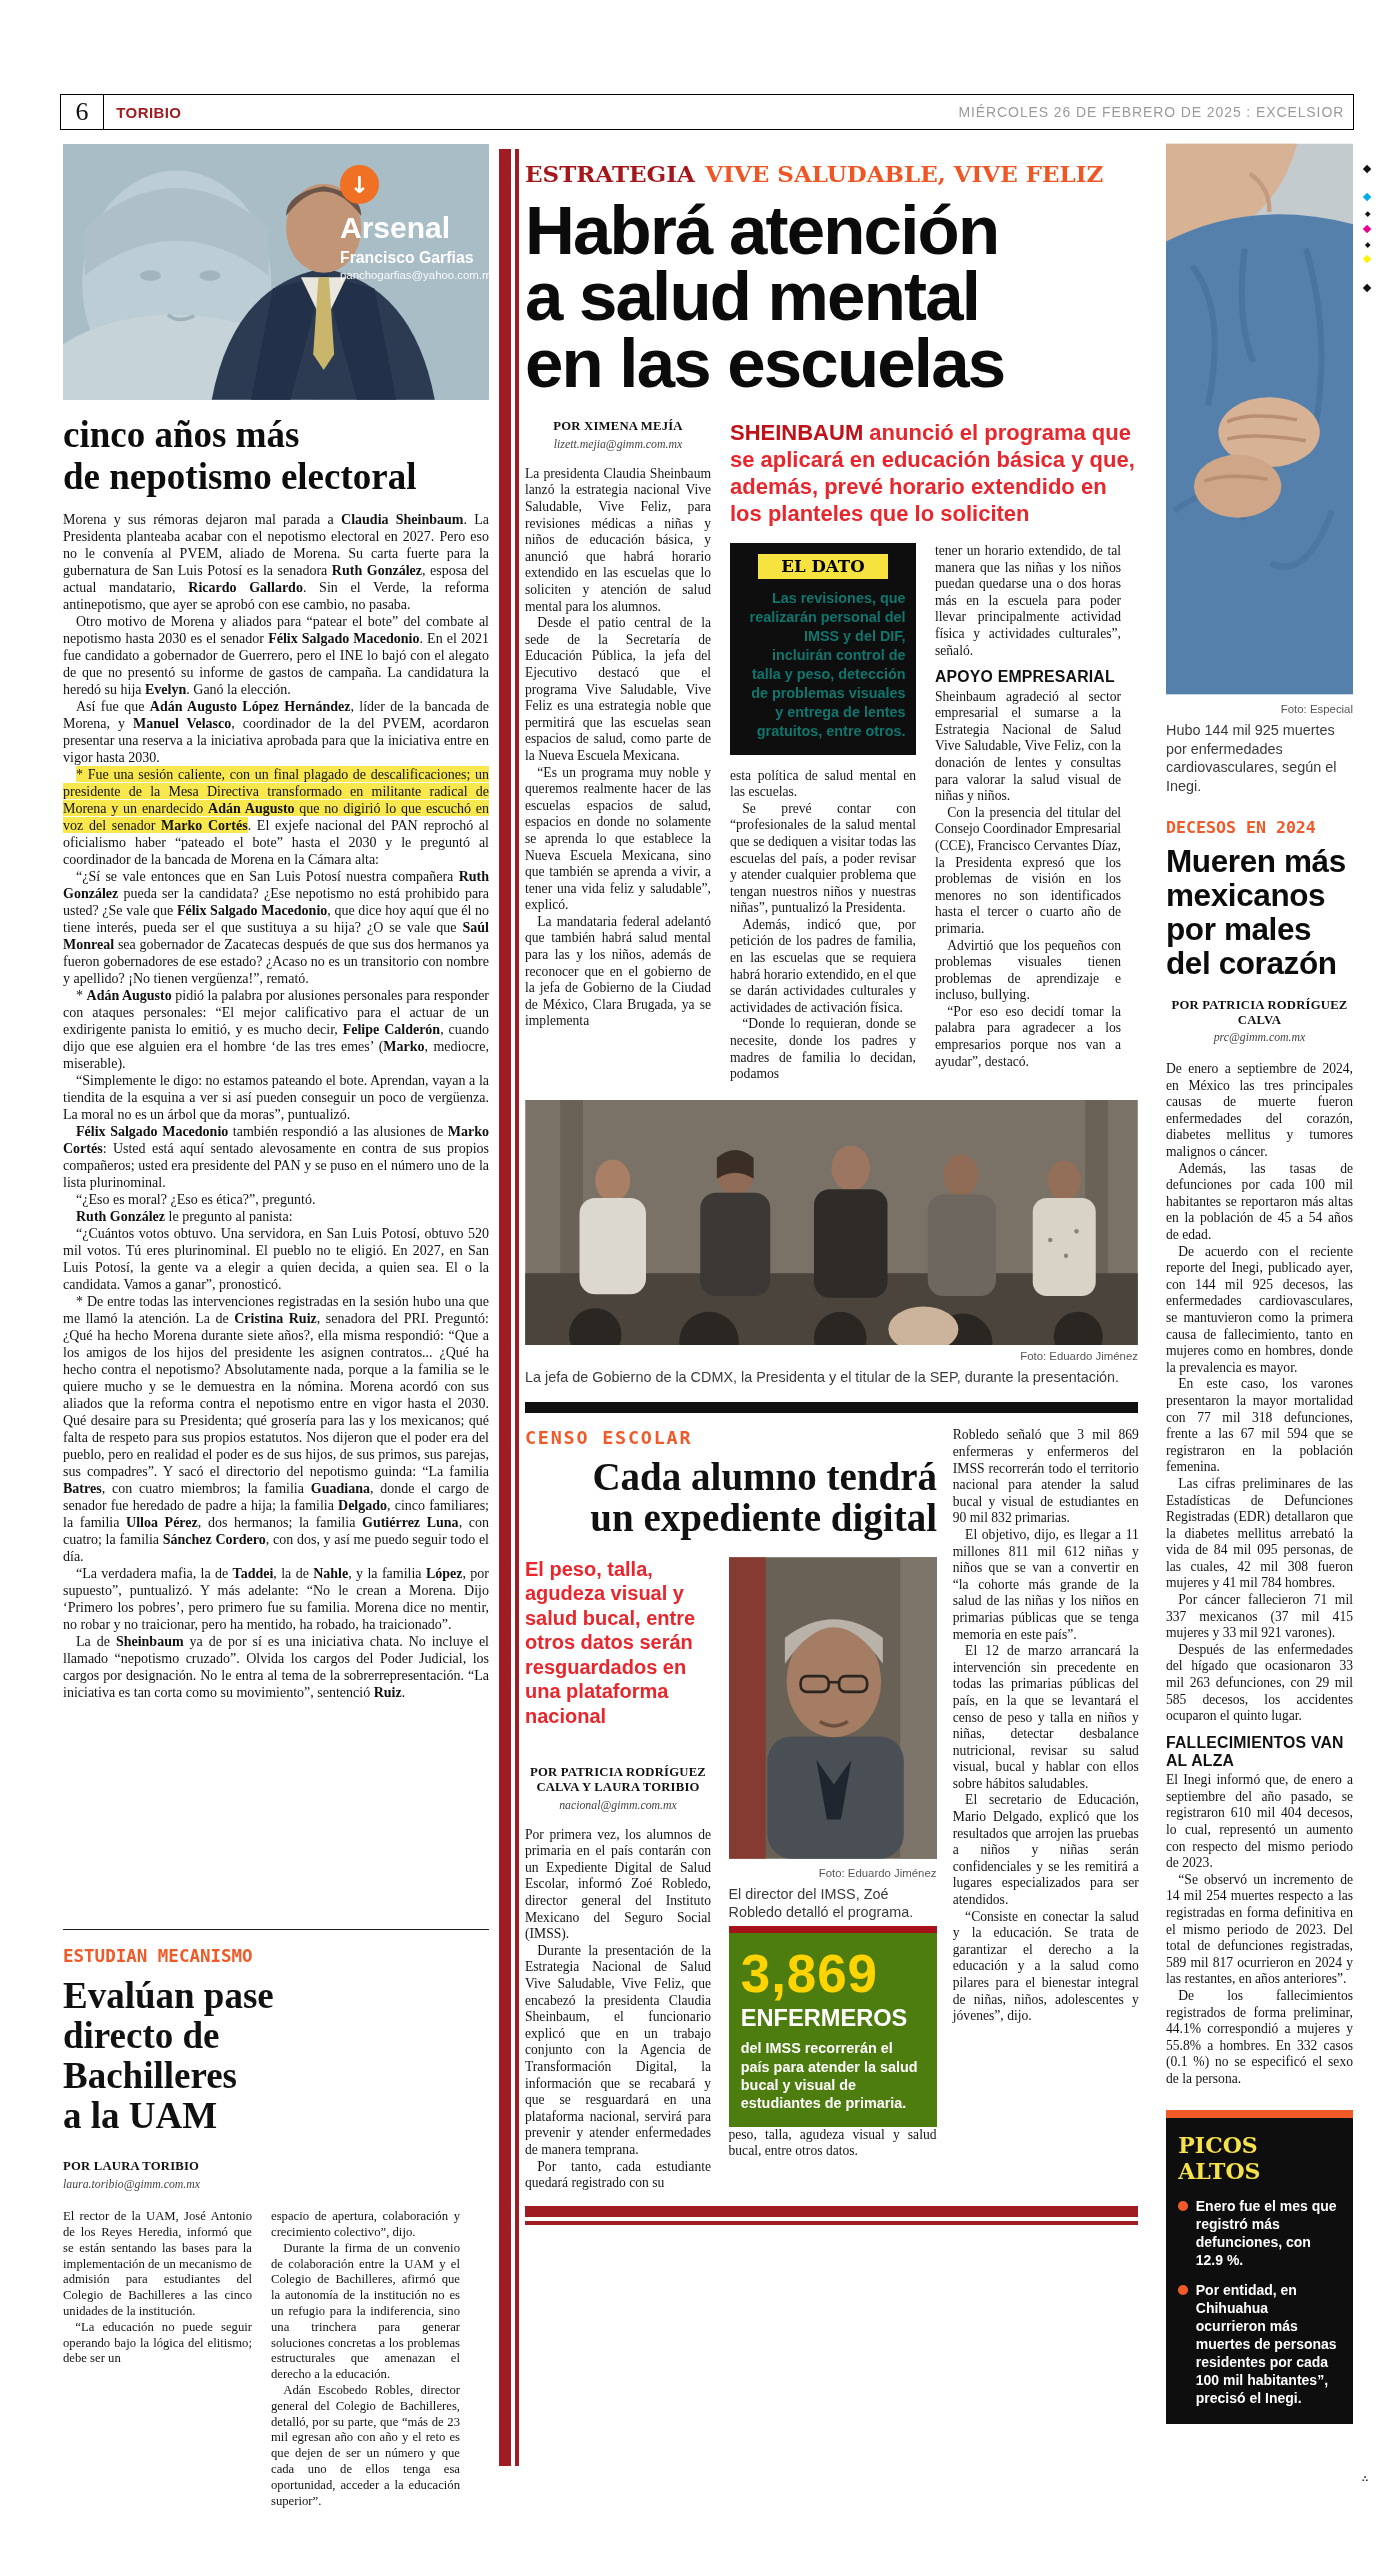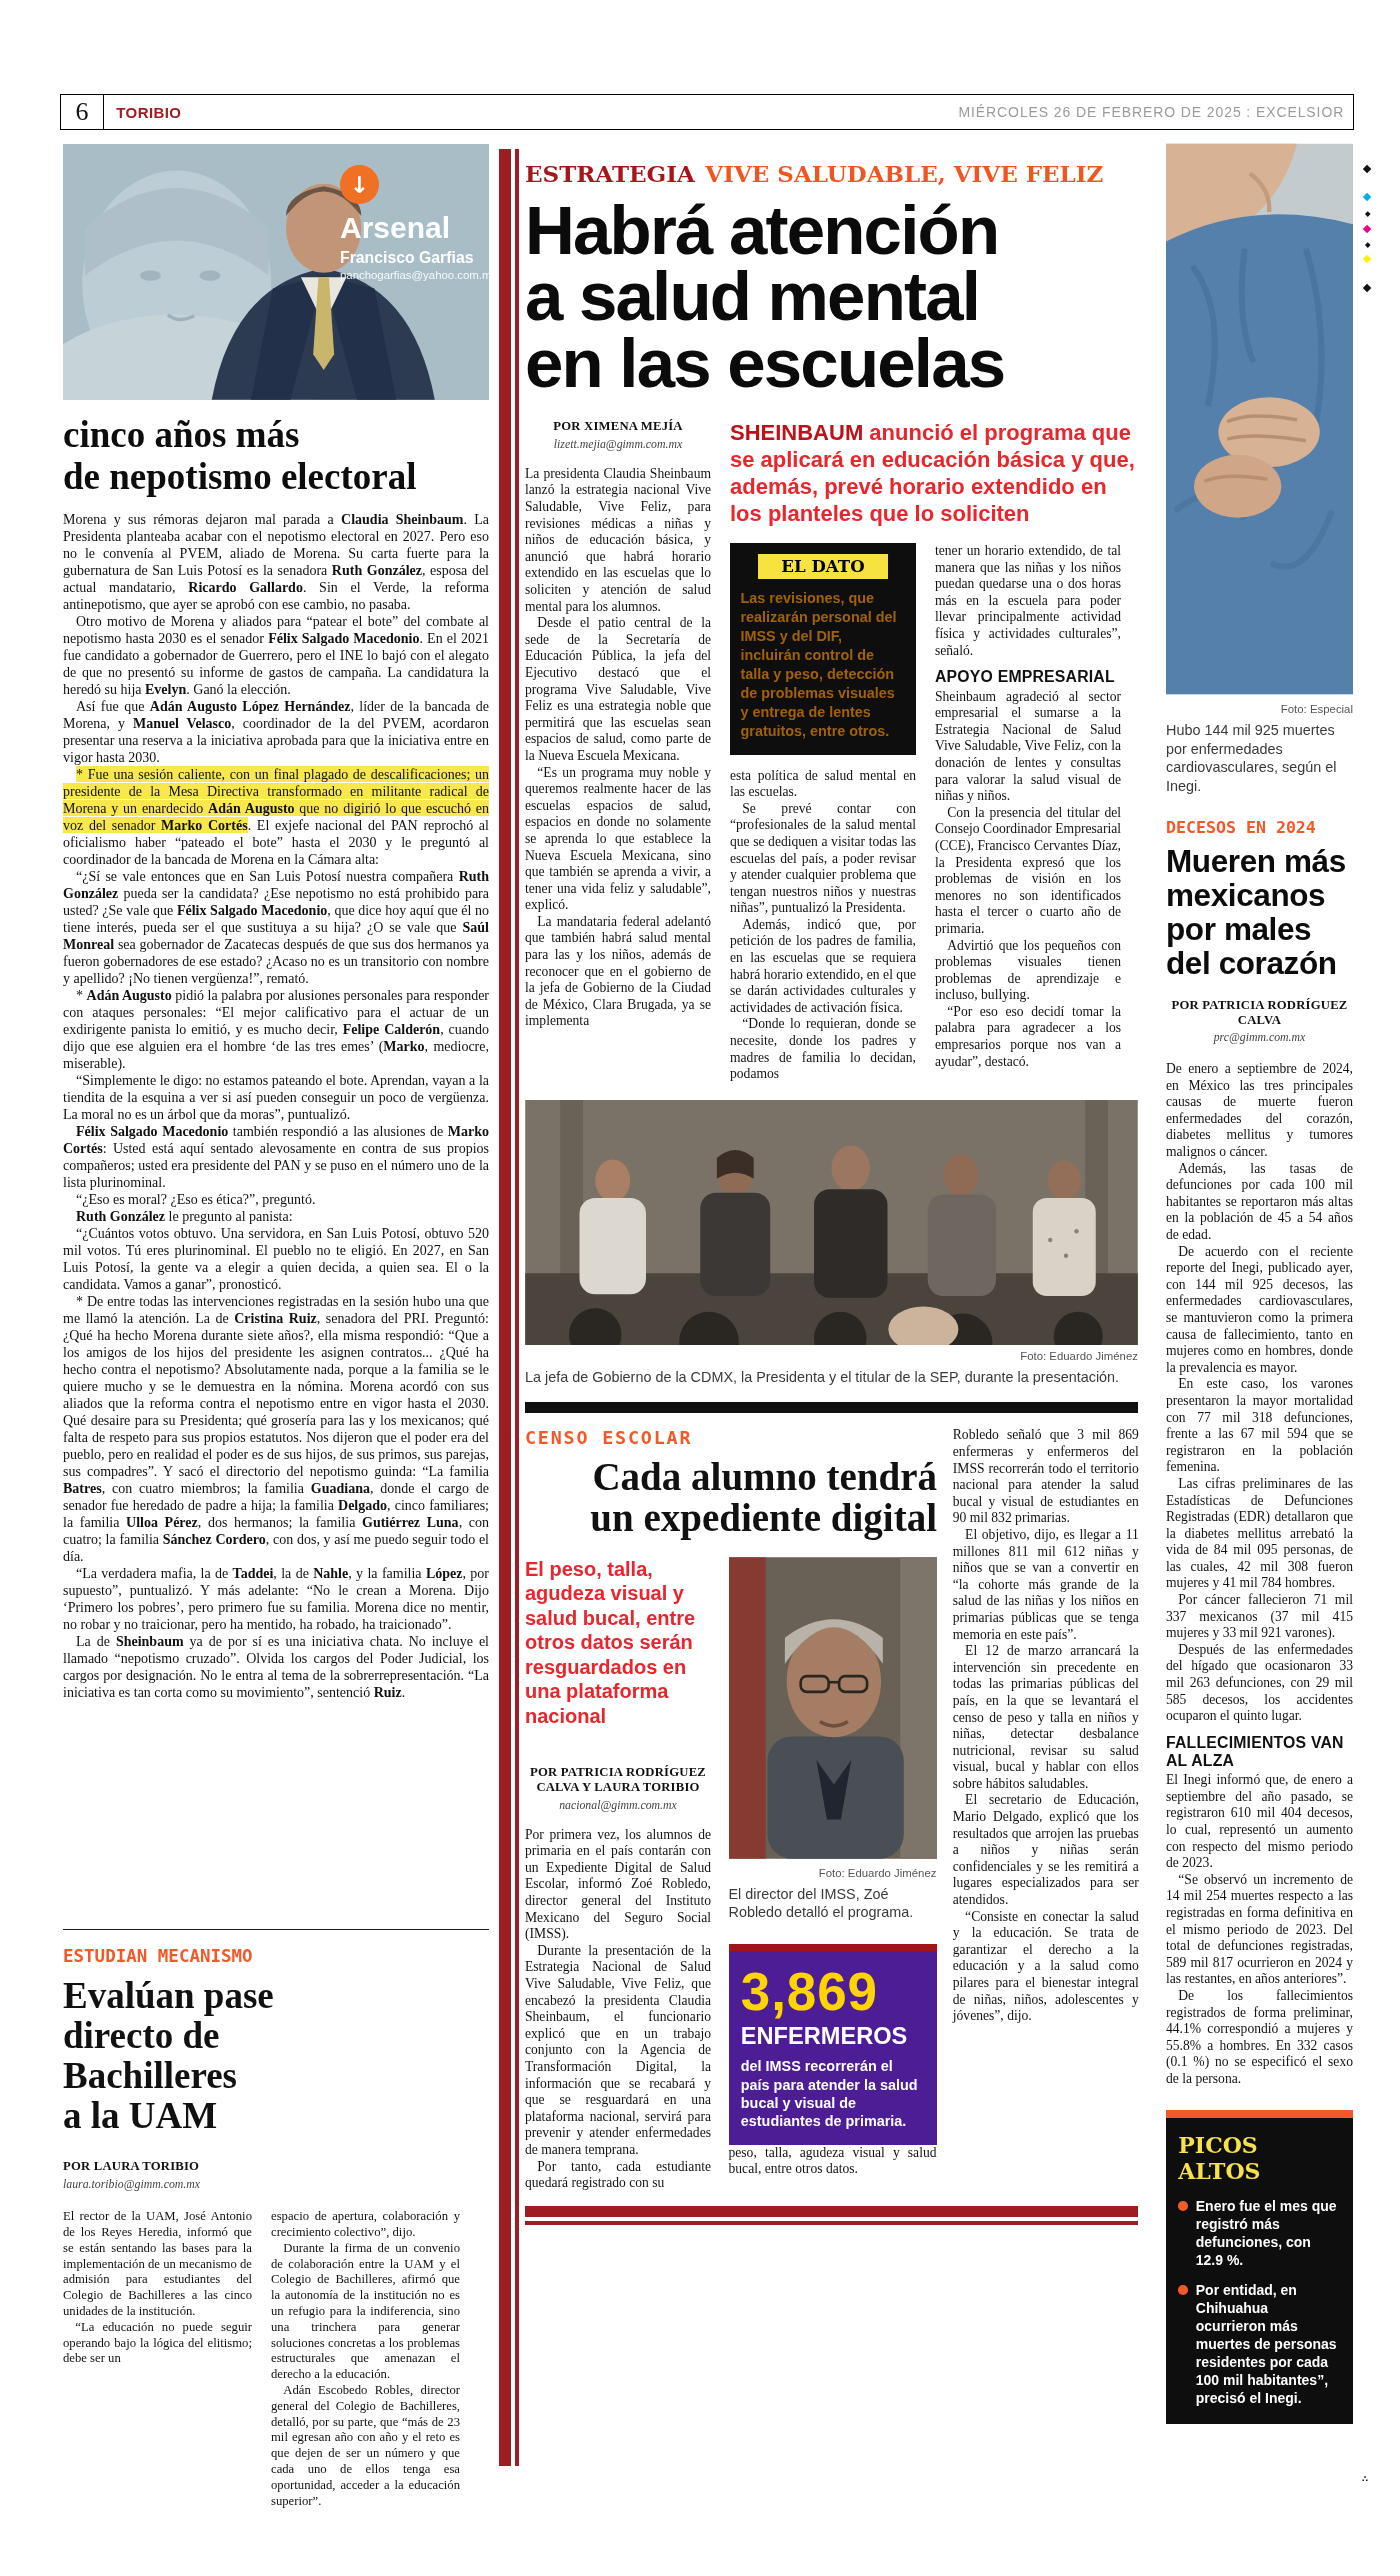--- a/index.html
+++ b/index.html
@@ -58,32 +58,32 @@
   .g22{gap:19px;}
   .scol{width:186px;flex:none;}
   .cbody p{font:400 13.6px/16.6px "Liberation Serif",serif;text-align:justify;margin:0;color:#131313;}
   .cbody p + p{text-indent:12.3px;}
   .byblock{margin-bottom:14px;text-align:center;}
   .deck{font:700 22px/27px "Liberation Sans",sans-serif;color:#e8262c;margin-bottom:15.8px;}
   .deck b{color:#c01118;}
   .eldato{background:#0e0e0e;padding:10.5px 10.5px 14px;margin-bottom:12.3px;text-align:center;}
   .eldato-title{display:inline-block;background:#f7e340;color:#000;
     font:700 16.6px "DejaVu Serif",serif;padding:2.6px 23px;margin-bottom:10.5px;}
-  .eldato-text{font:700 14.4px/19px "Liberation Sans",sans-serif;color:#a16207;text-align:left;}
+  .eldato-text{font:700 14.4px/19px "Liberation Sans",sans-serif;color:#0f766e;text-align:right;}
   .subhead{font:700 15.8px "Liberation Sans",sans-serif;letter-spacing:0.2px;margin:8.8px 0 2.6px;}
   .credit{font:400 11.4px "Liberation Sans",sans-serif;color:#555;text-align:right;margin-top:4.4px;}
   .cap{font:400 14.4px/18.4px "Liberation Sans",sans-serif;color:#3a3a3a;margin-top:6.1px;}
   .bigphoto{display:block;margin-top:17.5px;}
   .blackbar{height:11.4px;background:#101010;margin:15.8px 0 14px;}
 
   .censo-kick{font:700 18.4px "DejaVu Sans Mono",monospace;color:#f05a28;letter-spacing:1.8px;}
   .censohead{font:700 39px/1.05 "Liberation Serif",serif;margin:8.8px 0 17.5px;text-align:right;}
   .reddeck{font:700 20px/24.5px "Liberation Sans",sans-serif;color:#e8262c;margin-bottom:37px;}
   .col235{width:208px;flex:none;}
-  .statbox{background:#4c1d95;border-top:7.9px solid #a5121a;padding:14px 12.3px 14px;margin-top:22px;}
+  .statbox{background:#4d7c0f;border-top:7.9px solid #a5121a;padding:14px 12.3px 14px;margin-top:4px;}
   .statnum{font:700 53px/1 "Liberation Sans",sans-serif;color:#ffd400;letter-spacing:0.9px;}
   .statlabel{font:700 23.6px/1 "Liberation Sans",sans-serif;color:#fff;margin-top:7px;}
   .stattext{font:700 14.4px/18.4px "Liberation Sans",sans-serif;color:#fff;margin-top:8.8px;}
   .tailp{margin-top:14px;}
   .bottomrule{margin-top:14px;}
   .br1{height:11.4px;background:#9e1c22;}
   .br2{height:3.5px;}
   .br3{height:4.4px;background:#9e1c22;}
 
   

